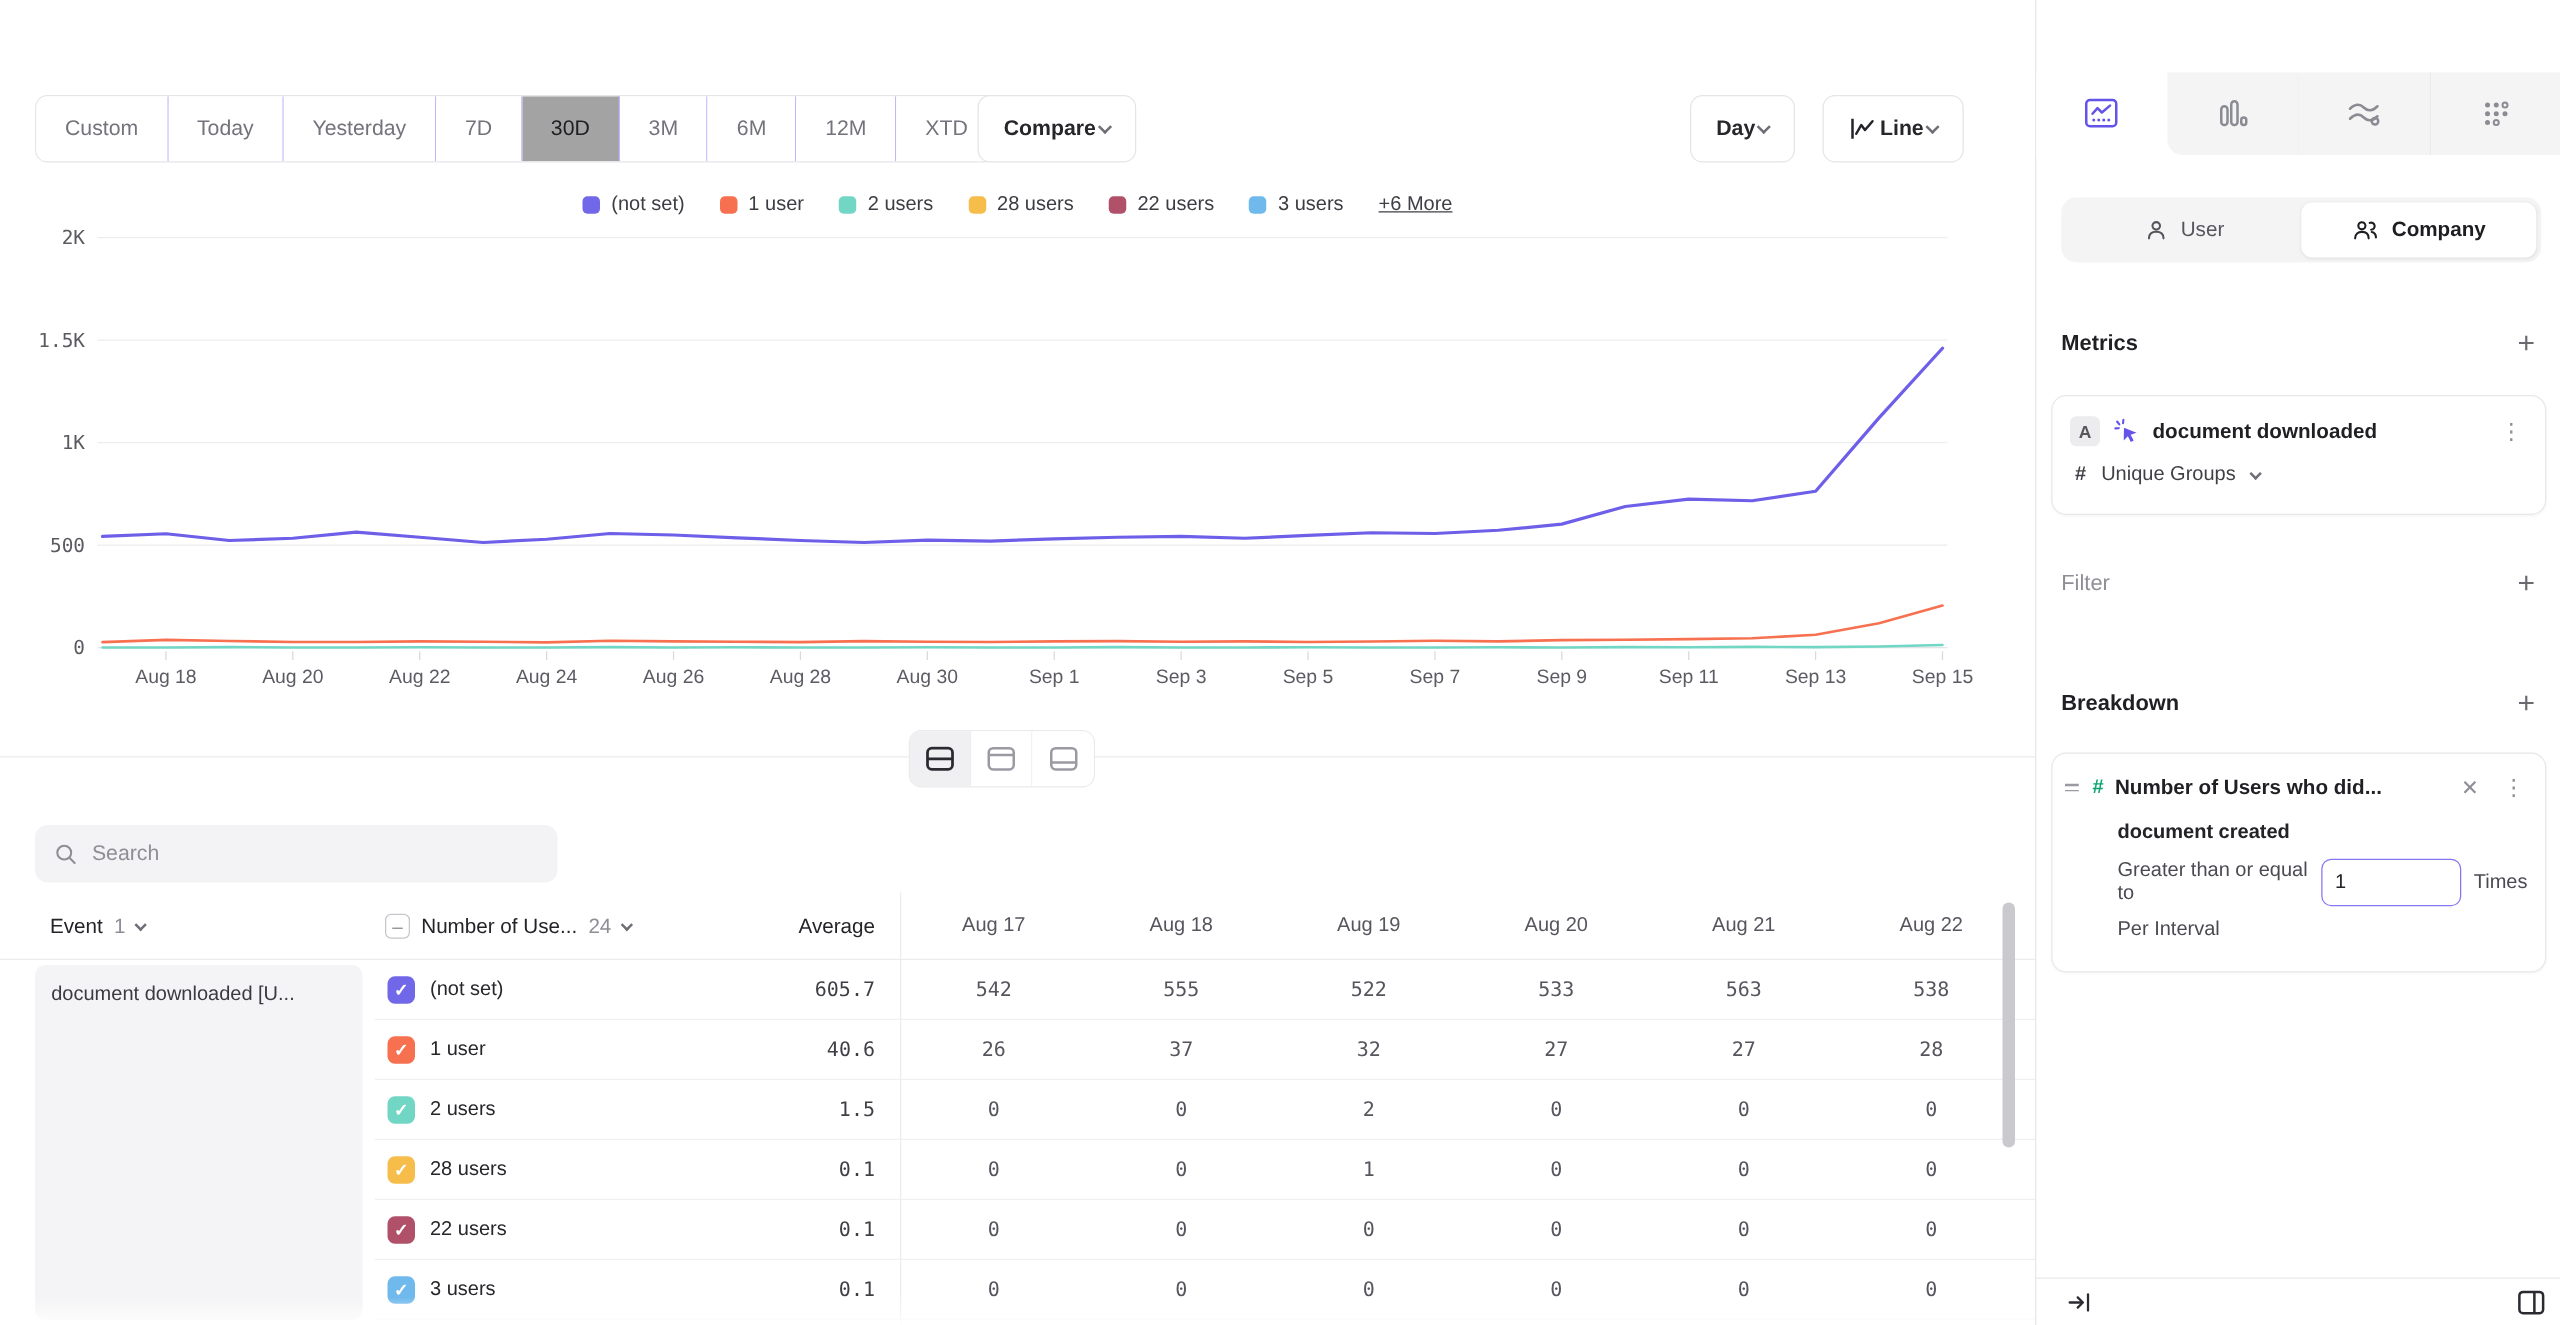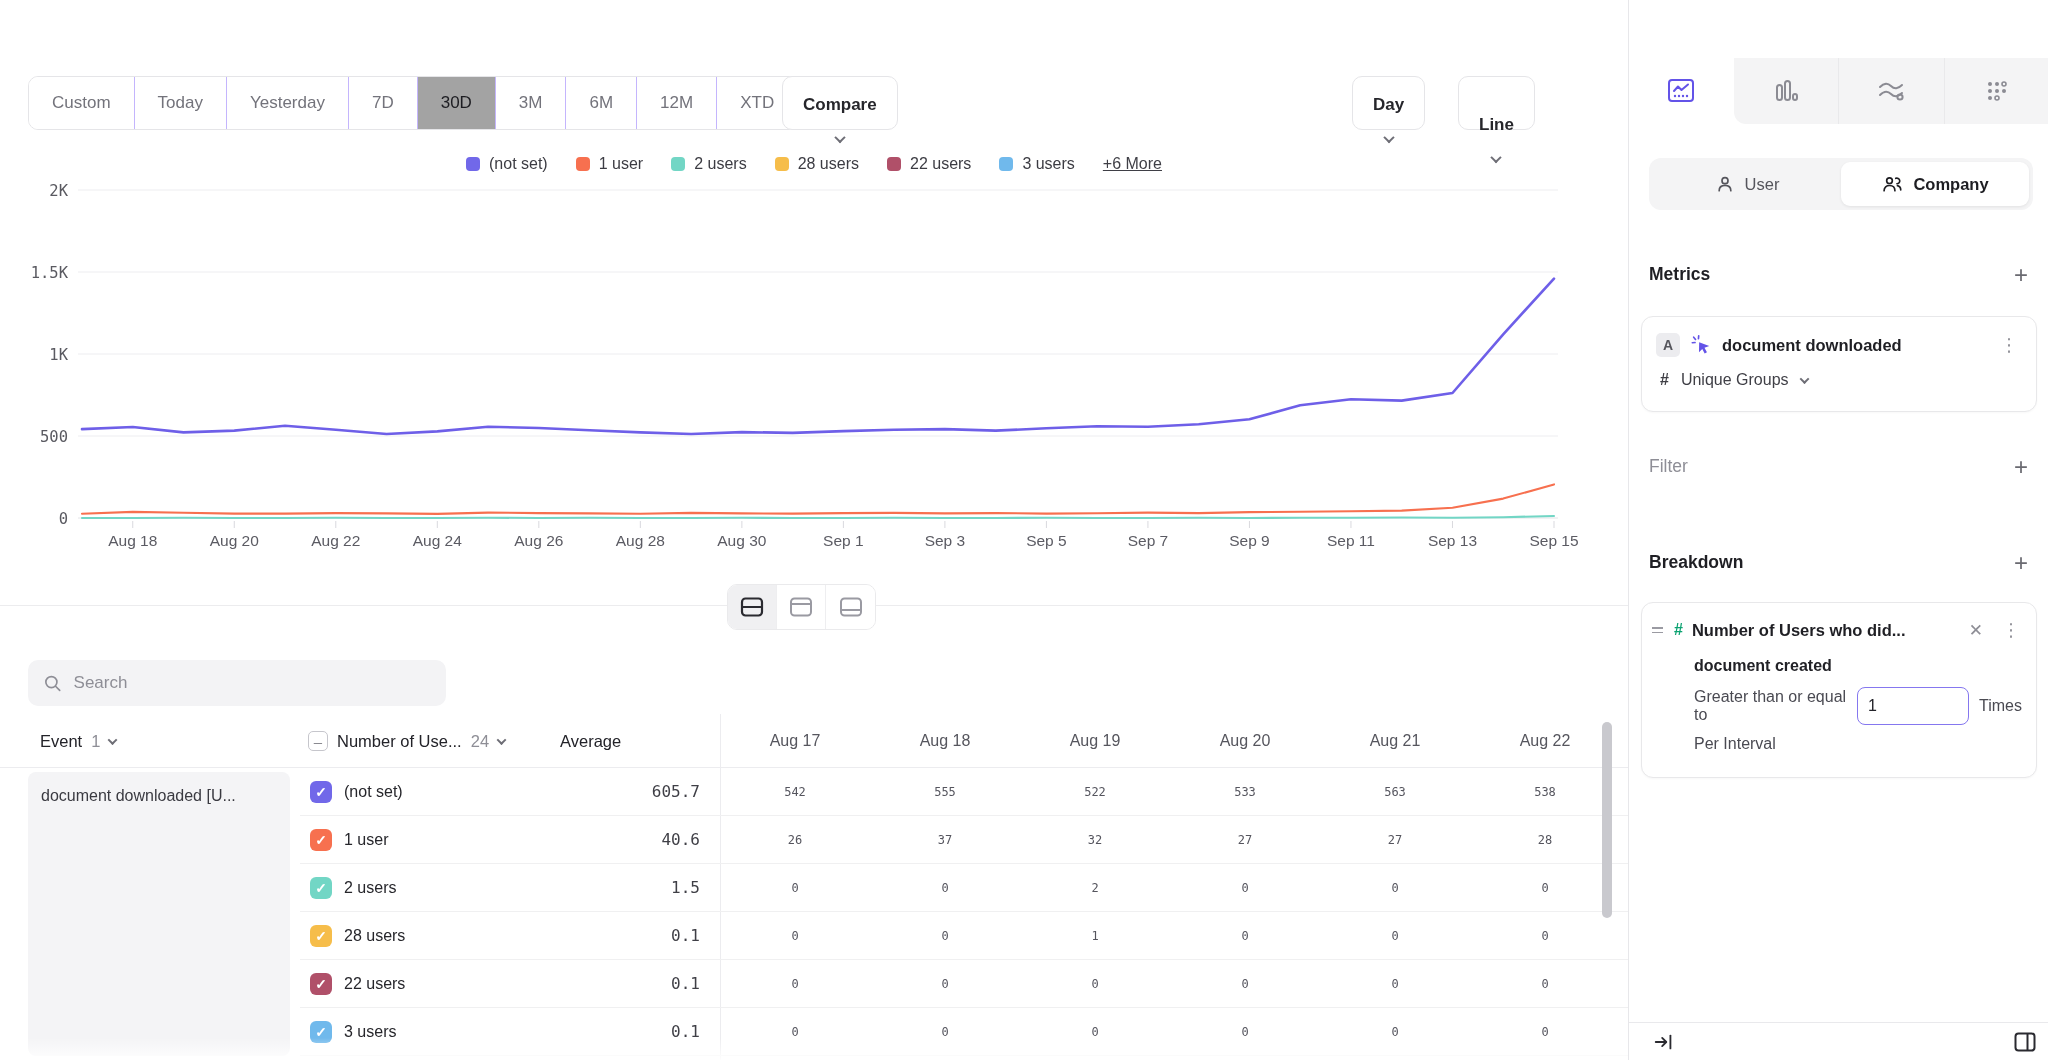--- a/index.html
+++ b/index.html
@@ -13,23 +13,23 @@
   
   #main { position:absolute; left:0; top:0; width:1628px; height:1060px; }
 
   
   #range-group { position:absolute; left:28px; top:76px; height:54px; display:flex;
     border:1px solid #e5e5e8; border-radius:10px; background:#fff; overflow:hidden; }
   .range-btn { display:flex; align-items:center; gap:9px; padding:0 23px; font-size:17px;
     color:#73737b; border-right:1px solid #c4b5fd; cursor:pointer; white-space:nowrap; background:#fff; }
   .range-btn:last-child { border-right:none; }
   .range-btn.active { background:#a3a3a3; color:#1d1d22; font-weight:normal; }
-  .btn { position:absolute; top:76px; height:54px; display:flex; align-items:center; gap:20px;
-    padding:18px 20px; border:1px solid #e5e5e8; border-radius:10px; background:#fff;
-    font-size:17px; font-weight:bold; color:#26262b; cursor:pointer;flex-direction:column; }
+  .btn { position:absolute; top:76px; height:54px; display:flex; align-items:center; gap:3px;
+    padding:8px 20px; border:1px solid #e5e5e8; border-radius:10px; background:#fff;
+    font-size:17px; font-weight:bold; color:#26262b; cursor:pointer; }
   .chev { width:8px; height:8px; border-right:2px solid #6e6e76; border-bottom:2px solid #6e6e76;
     transform:rotate(45deg) translate(-1px,-1px); display:inline-block; flex:0 0 auto; }
   .chev.sm { width:7px; height:7px; }
 
   
   #legend { position:absolute; top:155px; left:0; width:1628px; display:flex; justify-content:center;
     align-items:center; gap:28px; font-size:16px; color:#3c3c43; }
   .legend-item { display:flex; align-items:center; gap:9px; }
   .swatch { width:14px; height:14px; border-radius:4px; }
   #legend-more { color:#3f3f46;text-decoration:underline; }
@@ -54,40 +54,40 @@
     font-family:"Liberation Sans",sans-serif; color:#232329; width:100%; }
   #search-box input::placeholder { color:#8e8e96; }
 
   
   #table-header { position:absolute; left:0; top:714px; width:1628px; height:54px;
     border-bottom:1px solid #ececef; font-size:16.5px; }
   .hflex { position:absolute; top:0; height:54px; display:flex; align-items:center; gap:9px; }
   .count { color:#8e8e96; }
   #col-sep { position:absolute; left:720px; top:714px; width:1px; height:346px; background:#ececef; }
   #avg-header { position:absolute; left:560px; top:0; width:140px; height:54px; line-height:54px;
-    color:#232329; }
+    text-align:right; color:#232329; }
   .dates-clip { position:absolute; left:720px; top:0; width:878px; height:100%; overflow:hidden; }
   .dates-flex { display:flex; height:100%; }
   .date-col { width:150px; flex:0 0 150px; text-align:center; line-height:54px; color:#56565e; font-size:16px; }
 
   #table-body { position:absolute; left:0; top:768px; width:1628px; height:292px; overflow:hidden; }
   #event-cell { position:absolute; left:28px; top:4px; width:262px; height:284px; background:#f4f4f6;
     border-radius:8px; padding:15px 12px 0 13px; font-size:16px; color:#3a3a41;
     white-space:nowrap; overflow:hidden; }
   #rows { position:absolute; left:300px; top:0; width:1328px; }
   .trow { position:relative; height:48px; border-bottom:1px solid #f0f0f1; }
   .cbox { position:absolute; left:10px; top:13px; width:22px; height:22px; border-radius:6px;
     color:#fff; font-size:14px; font-weight:bold; display:flex; align-items:center; justify-content:center; cursor:pointer; }
   .cbox.neutral { position:static; width:20px; height:20px; background:#fff; border:1.5px solid #c6c6cc;
     color:#8a8a90; font-weight:normal; font-size:15px; border-radius:5px; }
   .row-label { position:absolute; left:44px; top:0; line-height:48px; font-size:16px; color:#26262b; }
   .row-avg { position:absolute; left:260px; top:0; width:140px; text-align:right; line-height:48px;
     font-size:16px; color:#3f3f46; }
   .row-vals-clip { position:absolute; left:420px; top:0; width:878px; height:48px; overflow:hidden; }
-  .val { width:150px; flex:0 0 150px; text-align:center; line-height:48px; font-size:12px; color:#55555e; }
+  .val { width:150px; flex:0 0 150px; text-align:center; line-height:48px; font-size:16px; color:#55555e; }
 
   #vscroll { position:absolute; left:1602px; top:722px; width:10px; height:196px;
     background:#c9c9ce; border-radius:5px; cursor:pointer; }
   #bottom-fade { position:absolute; left:0; bottom:0; width:1628px; height:22px;
     background:linear-gradient(to bottom, rgba(255,255,255,0), rgba(255,255,255,.9)); pointer-events:none; }
 
   
   #sidebar { position:absolute; left:1628px; top:0; width:420px; height:1060px;
     border-left:1px solid #e7e7ea; background:#fff; }
   #sb-tabs { position:absolute; left:20px; top:14px; display:flex; gap:36px; font-size:17.5px;margin-top:43px; }

